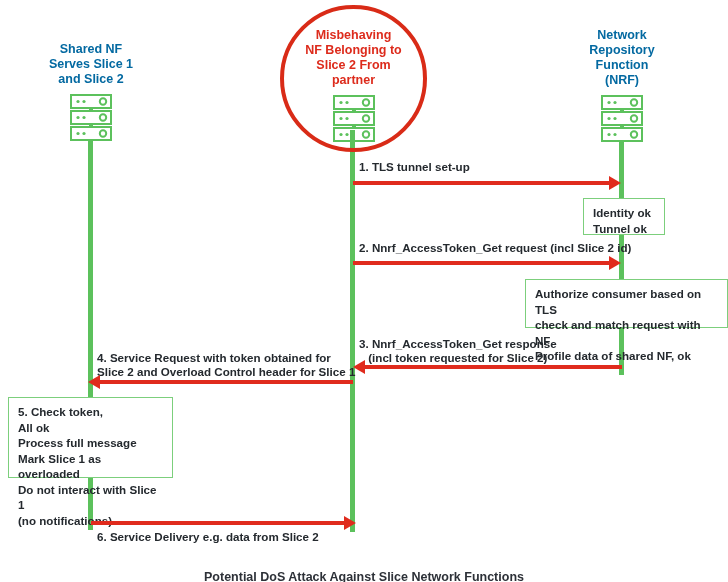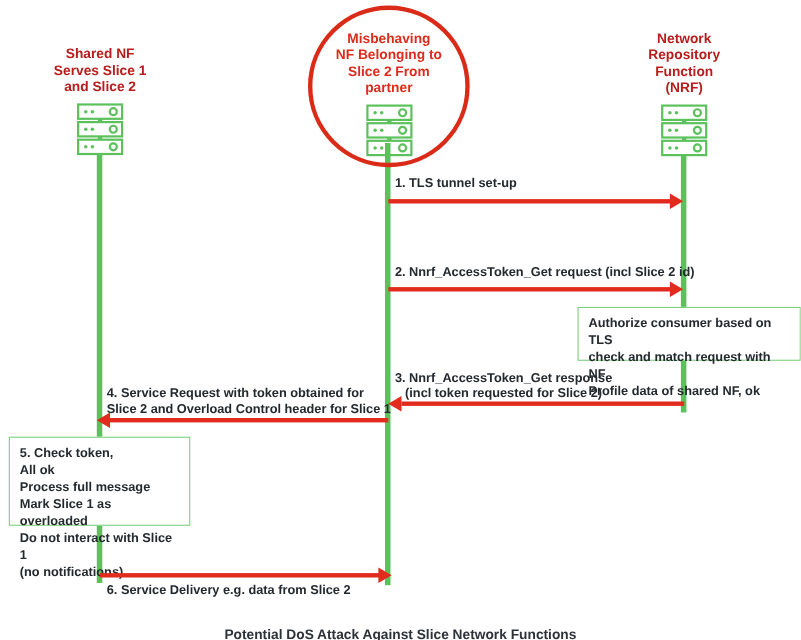--- a/index.html
+++ b/index.html
@@ -27,21 +27,21 @@
     width: 5px;
     background: #5cc15c;
   }
 
   
   .actor {
     position: absolute;
     text-align: center;
   }
   .actor-title {
-    color: #b91c1c;
+    color: #0369a1;
     font-weight: bold;
     font-size: 12.5px;
     line-height: 15px;
     white-space: pre-line;
   }
   .actor-title.attacker {
     color: #dd2b1c;
   }
   .server-icon {
     margin: 6px auto 0 auto;
@@ -204,20 +204,22 @@
           <circle cx="35" cy="40.5" r="3.2"></circle>
         </g>
       </svg>
     </div>
   </div>
 
   <div class="msg-label" style="left:359px; top:160px;">1. TLS tunnel set-up</div>
   <div class="arrow-line" style="left:353px; top:181px; width:258px;"></div>
   <div class="arrow-head right" style="left:609px; top:176px;"></div>
 
+  <div class="note" style="left:583px; top:198px; width:82px; height:37px;">Identity ok
+Tunnel ok</div>
 
   <div class="msg-label" style="left:359px; top:241px;">2. Nnrf_AccessToken_Get request (incl Slice 2 id)</div>
   <div class="arrow-line" style="left:353px; top:261px; width:258px;"></div>
   <div class="arrow-head right" style="left:609px; top:256px;"></div>
 
   <div class="note" style="left:525px; top:279px; width:203px; height:49px;">Authorize consumer based on TLS
 check and match request with NF
 Profile data of shared NF, ok</div>
 
   <div class="msg-label" style="left:359px; top:337px;text-align:center;">3. Nnrf_AccessToken_Get response

